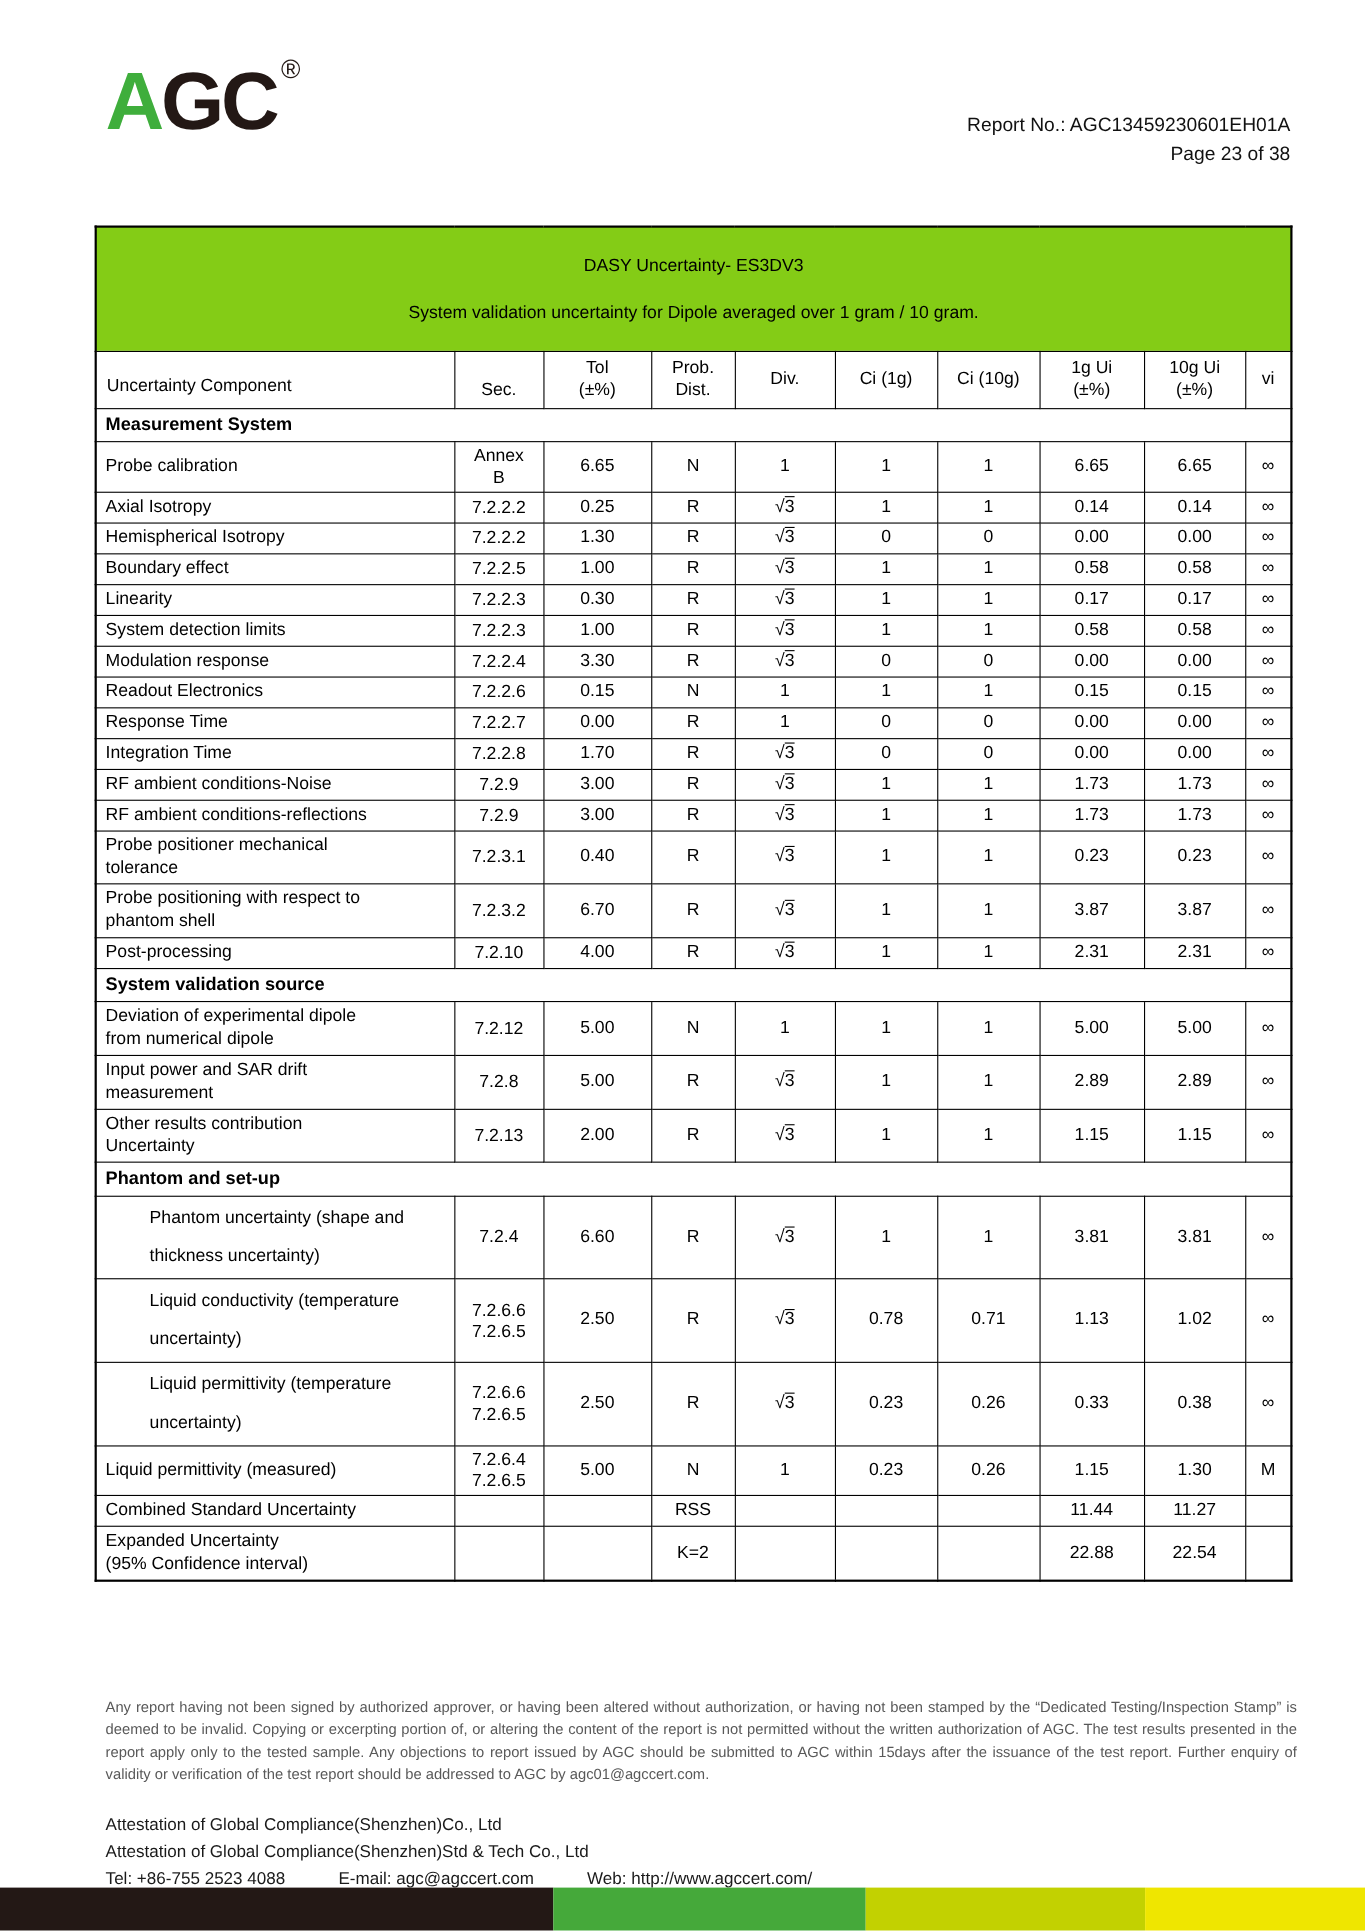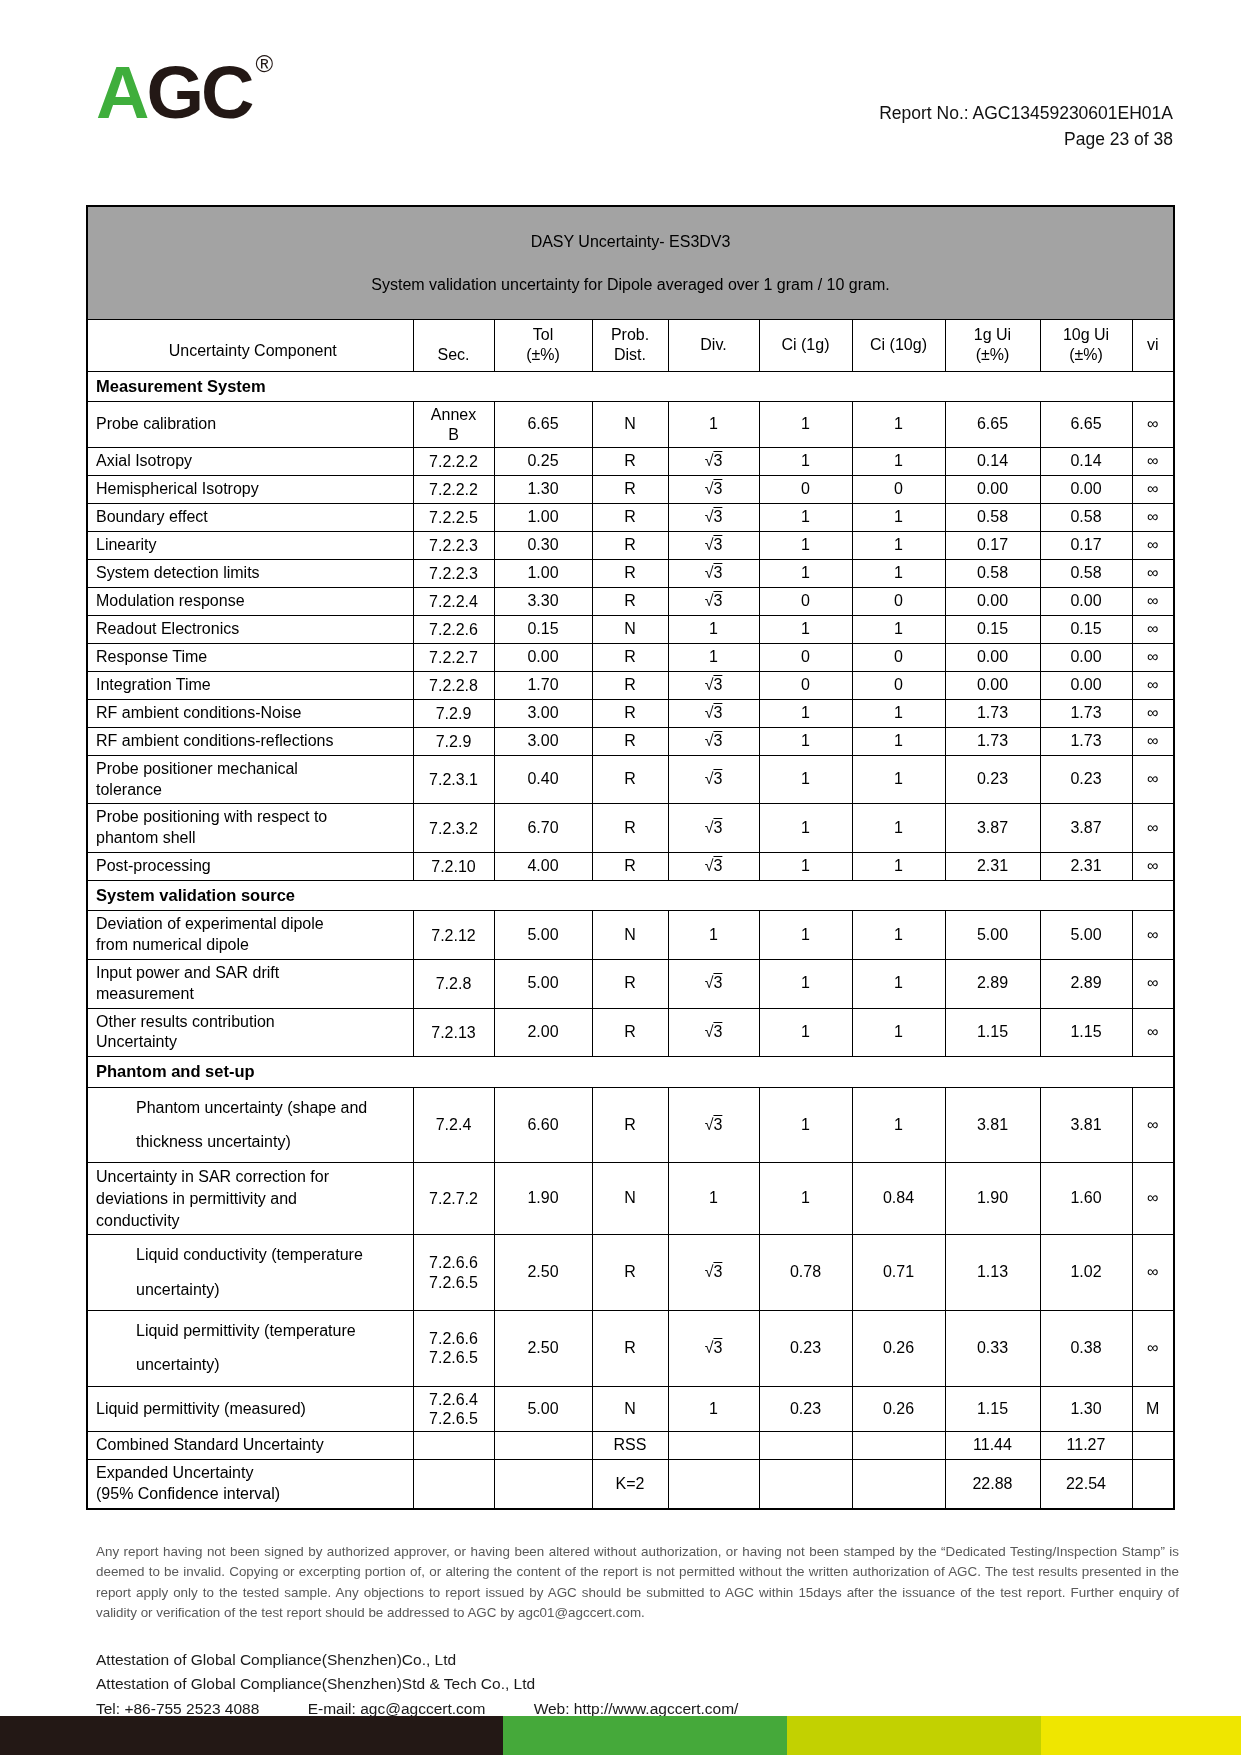--- a/index.html
+++ b/index.html
@@ -20,21 +20,21 @@
   .logo .lgc { font-size: 74px; color: #231815; }
   .logo .lr { font-size: 24px; color: #231815; vertical-align: 46px; letter-spacing: 0; margin-left: 4px; font-weight: normal; }
   .report-info { position: absolute; right: 0; top: 100px; text-align: right; font-size: 17.5px; line-height: 1.5; color: #111; }
 
   
   .table-wrap { position: absolute; top: 205px; left: 86px; width: 1087px; }
   table { border-collapse: collapse; width: 1087px; table-layout: fixed; font-size: 16px; border: 2px solid #000; }
   td, th { border: 1px solid #000; text-align: center; vertical-align: middle; padding: 3px 4px; white-space: pre-line; font-weight: normal; }
   tr.title-row td { background: #d9d9d9; border-bottom: 1px solid #000; padding: 2px 4px; line-height: 1.35; height: 40px; }
   tr.col-header-row th { height: 52px; line-height: 1.25; background: #fff; }
-  th.comp-h { text-align: center; padding-left: 9px; vertical-align: bottom; padding-bottom: 10px; }
+  th.comp-h { text-align: left; padding-left: 9px; vertical-align: bottom; padding-bottom: 10px; }
   th.sec-h { vertical-align: bottom; padding-bottom: 6px; }
   tr.section-row td { text-align: left; font-weight: bold; padding: 4px 8px; font-size: 16.5px; height: 26px; }
   td.comp { text-align: left; padding-left: 8px; line-height: 1.3; }
   td { height: 28px; line-height: 1.3; }
   td.comp.ml3 { line-height: 1.35; }
   tr.phantom td.comp.ml2 { line-height: 2.15; padding-left: 48px; }
   tr.data-row td:nth-child(2) { line-height: 1.2; }
   .ov { text-decoration: overline; }
 
   
@@ -74,21 +74,21 @@
           <col style="width:76px">
           <col style="width:91px">
         <col style="width:93px">
           <col style="width:93px">
           <col style="width:95px">
           <col style="width:92px">
           <col style="width:42px">
       </colgroup>
       <thead>
         <tr class="title-row">
-          <td colspan="10" style="background: #a3a3a3;">
+          <td colspan="10" style="background: #84cc16;">
             <div>DASY Uncertainty- ES3DV3</div>
             <div>System validation uncertainty for Dipole averaged over 1 gram / 10 gram.</div>
           </td>
         </tr>
         <tr class="col-header-row" id="header-row">
             <th class="comp-h">Uncertainty Component</th>
             <th class="sec-h">Sec.</th>
             <th>Tol
 (±%)</th>
             <th>Prob.
@@ -342,34 +342,20 @@
             <td>6.60</td>
             <td>R</td>
             <td>√<span class="ov">3</span></td>
             <td>1</td>
             <td>1</td>
             <td>3.81</td>
             <td>3.81</td>
             <td>∞</td>
           </tr>
           <tr class="data-row phantom">
-            <td class="comp ml3">Uncertainty in SAR correction for
-deviations in permittivity and
-conductivity</td>
-            <td>7.2.7.2</td>
-            <td>1.90</td>
-            <td>N</td>
-            <td>1</td>
-            <td>1</td>
-            <td>0.84</td>
-            <td>1.90</td>
-            <td>1.60</td>
-            <td>∞</td>
-          </tr>
-          <tr class="data-row phantom">
             <td class="comp ml2">Liquid conductivity  (temperature
 uncertainty)</td>
             <td>7.2.6.6
 7.2.6.5</td>
             <td>2.50</td>
             <td>R</td>
             <td>√<span class="ov">3</span></td>
             <td>0.78</td>
             <td>0.71</td>
             <td>1.13</td>

